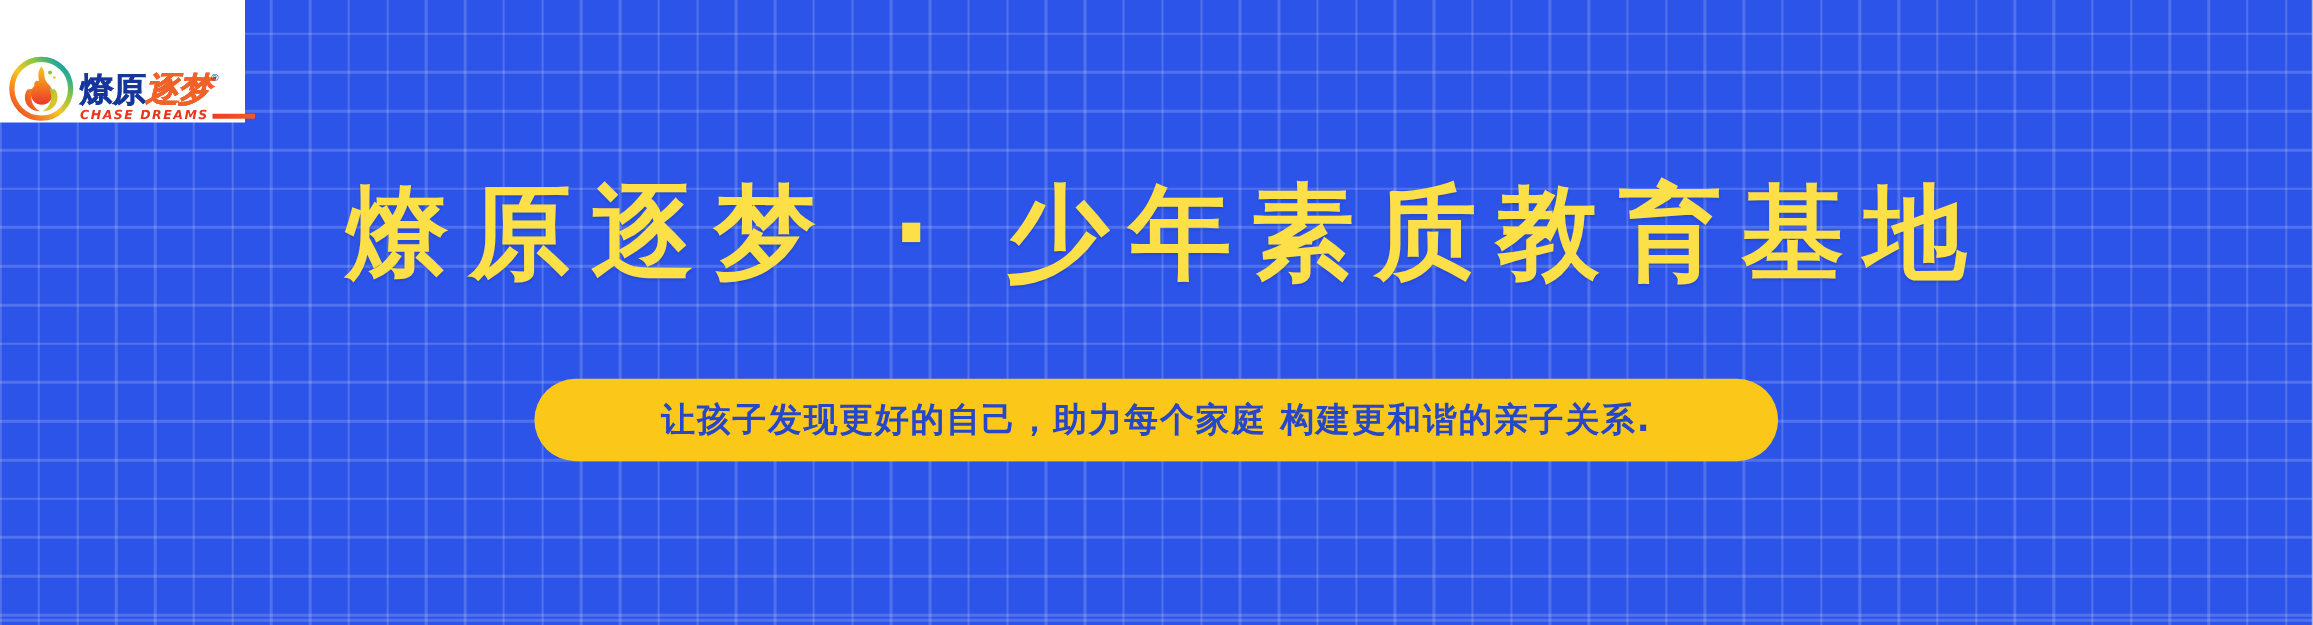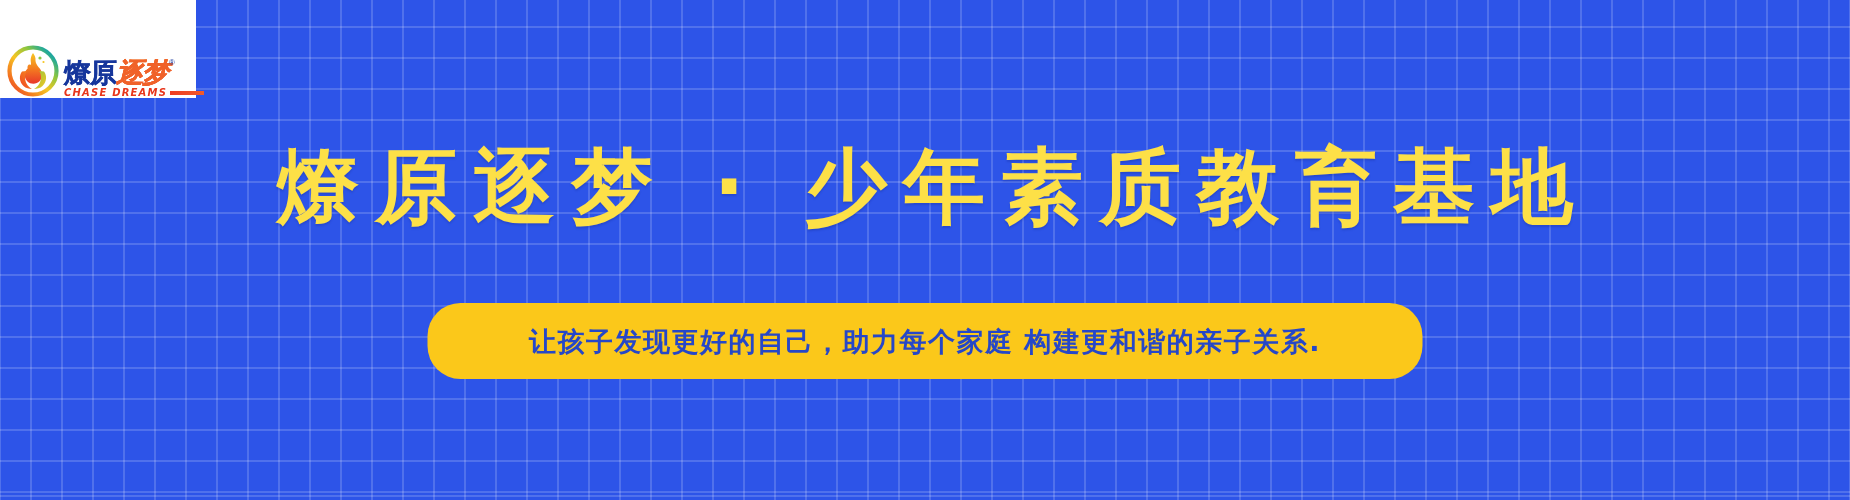--- a/index.html
+++ b/index.html
@@ -141,21 +141,21 @@
     margin-top: 36px;
   }
 
   
   #subtitle-pill {
     position: absolute;
     left: 50%;
     transform: translateX(-50%);
     top: 303px;
     width: 995px;
-    height: 76px;
+    height: 66px;
     border-radius: 33px;
     background: #fbc81a;
     display: flex;
     align-items: center;
     justify-content: center;
     box-sizing: border-box;
   }
 
   #subtitle-text {
     font-family: "DejaVu Sans", "Liberation Sans", sans-serif;

